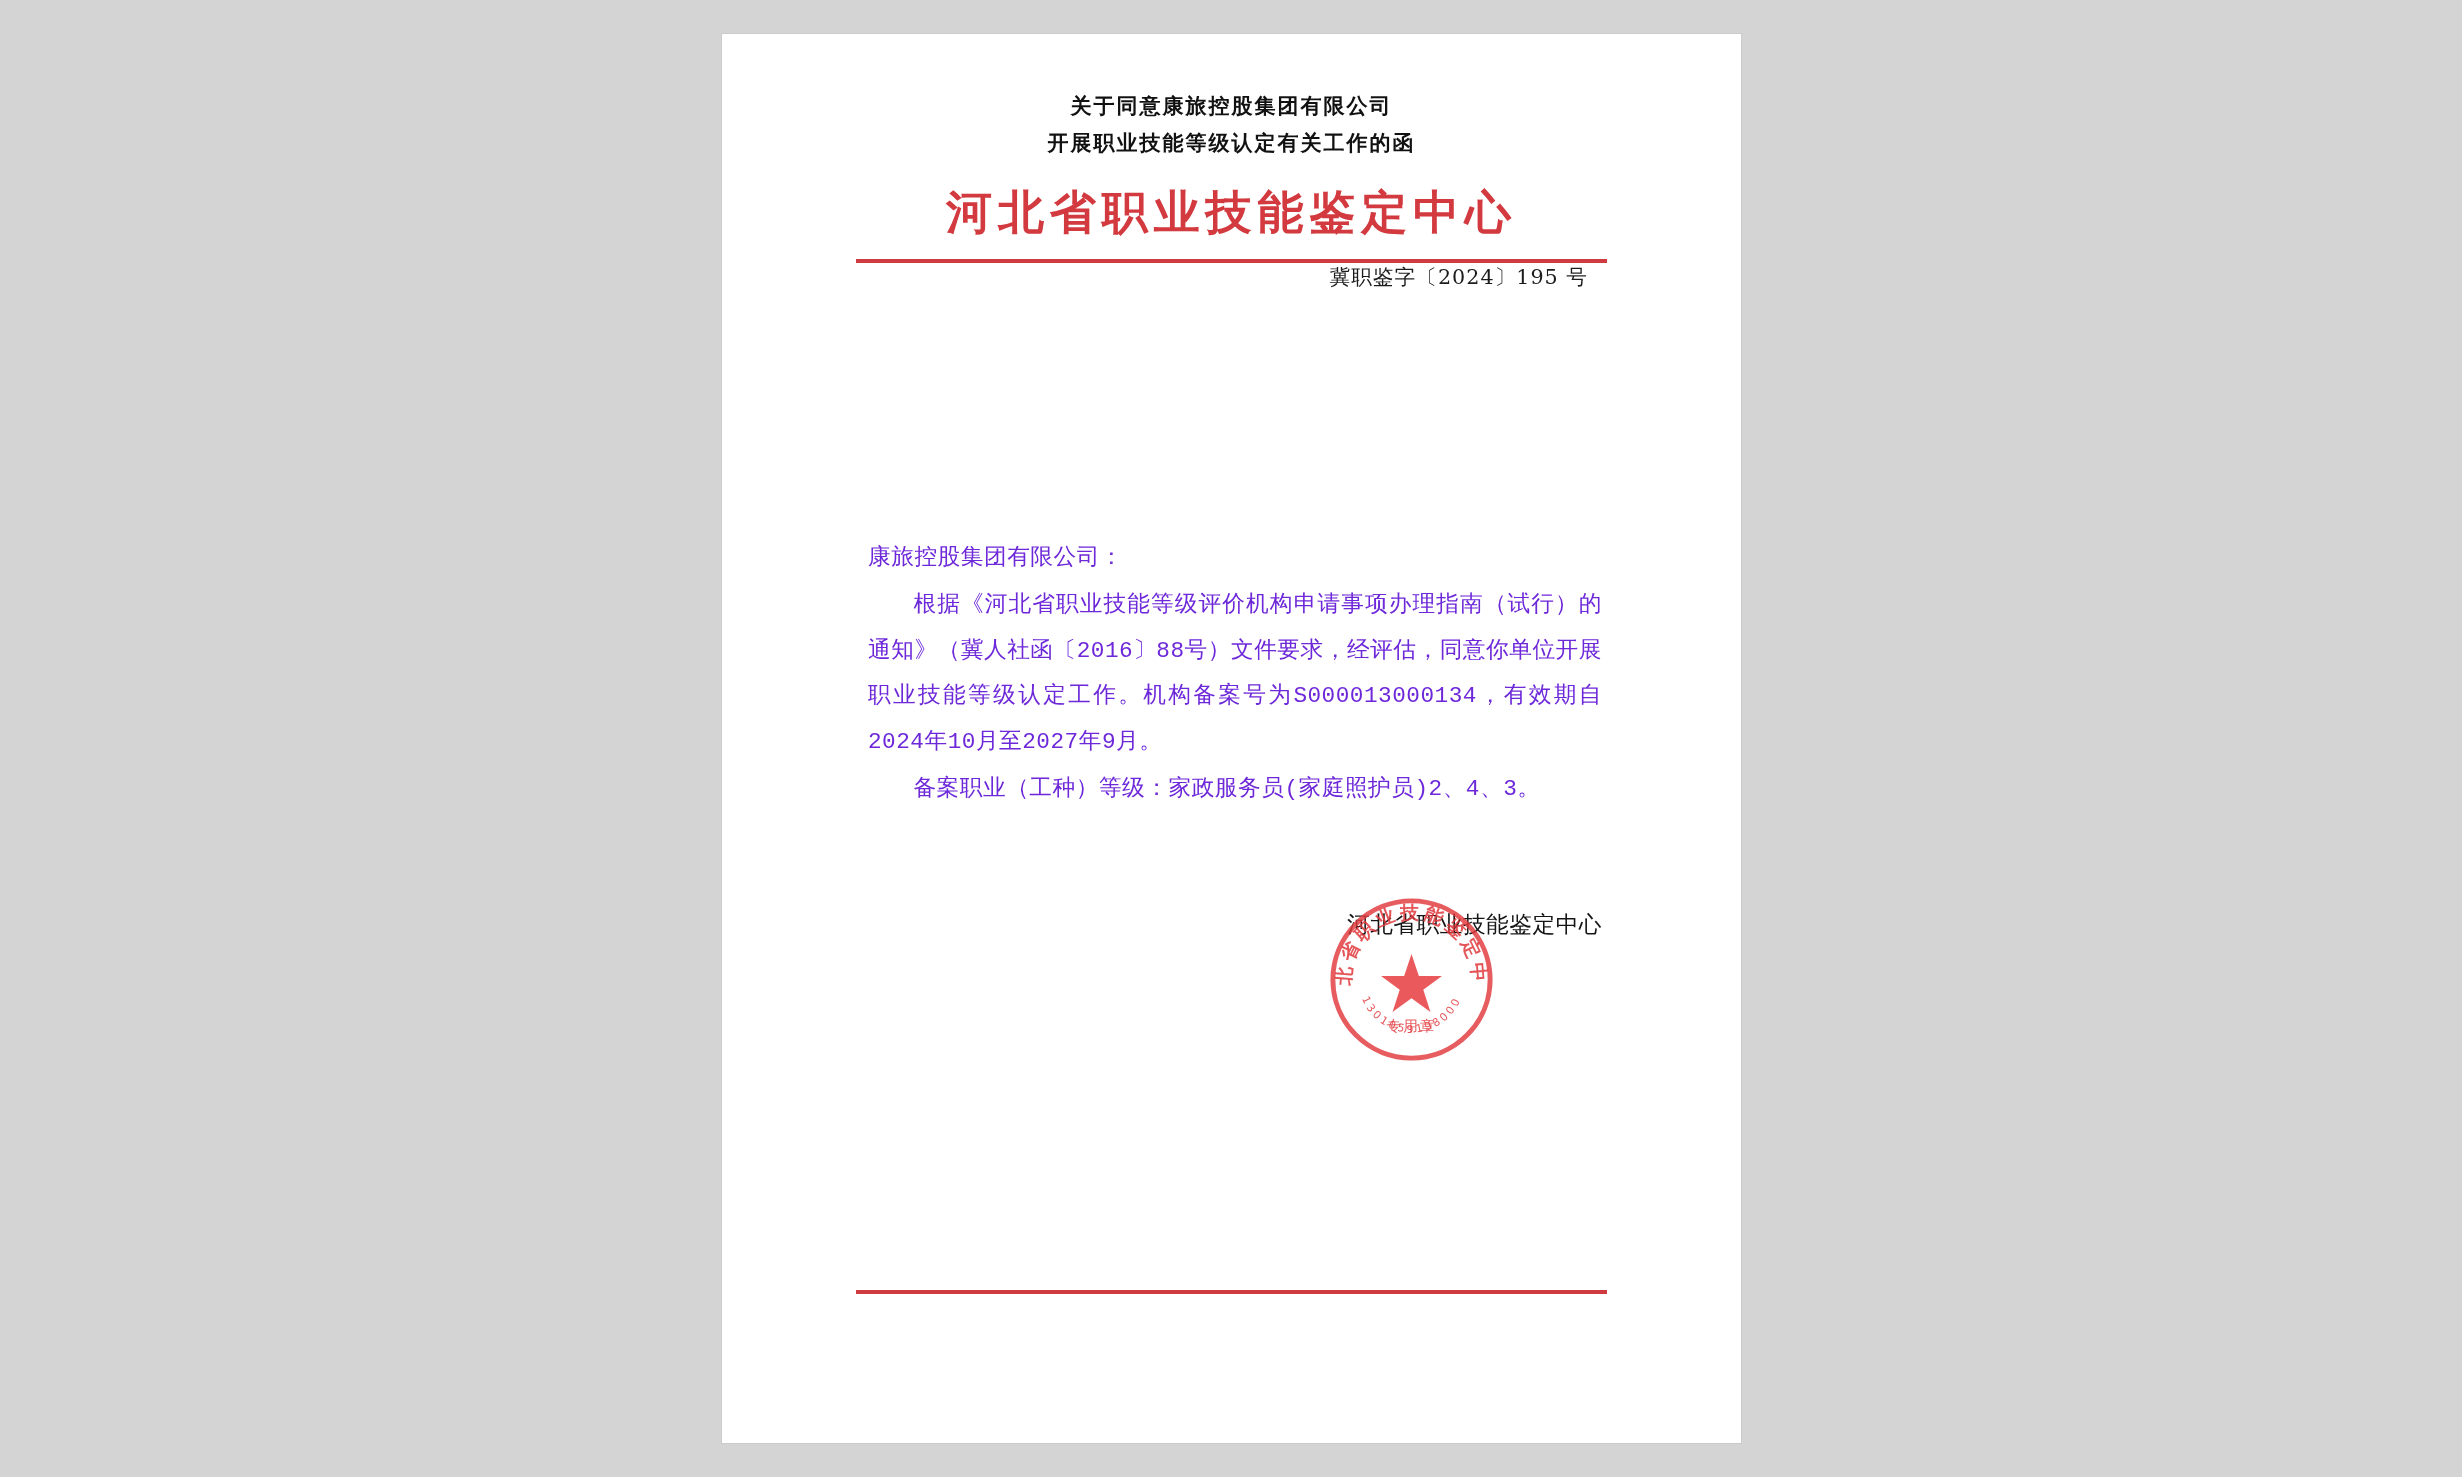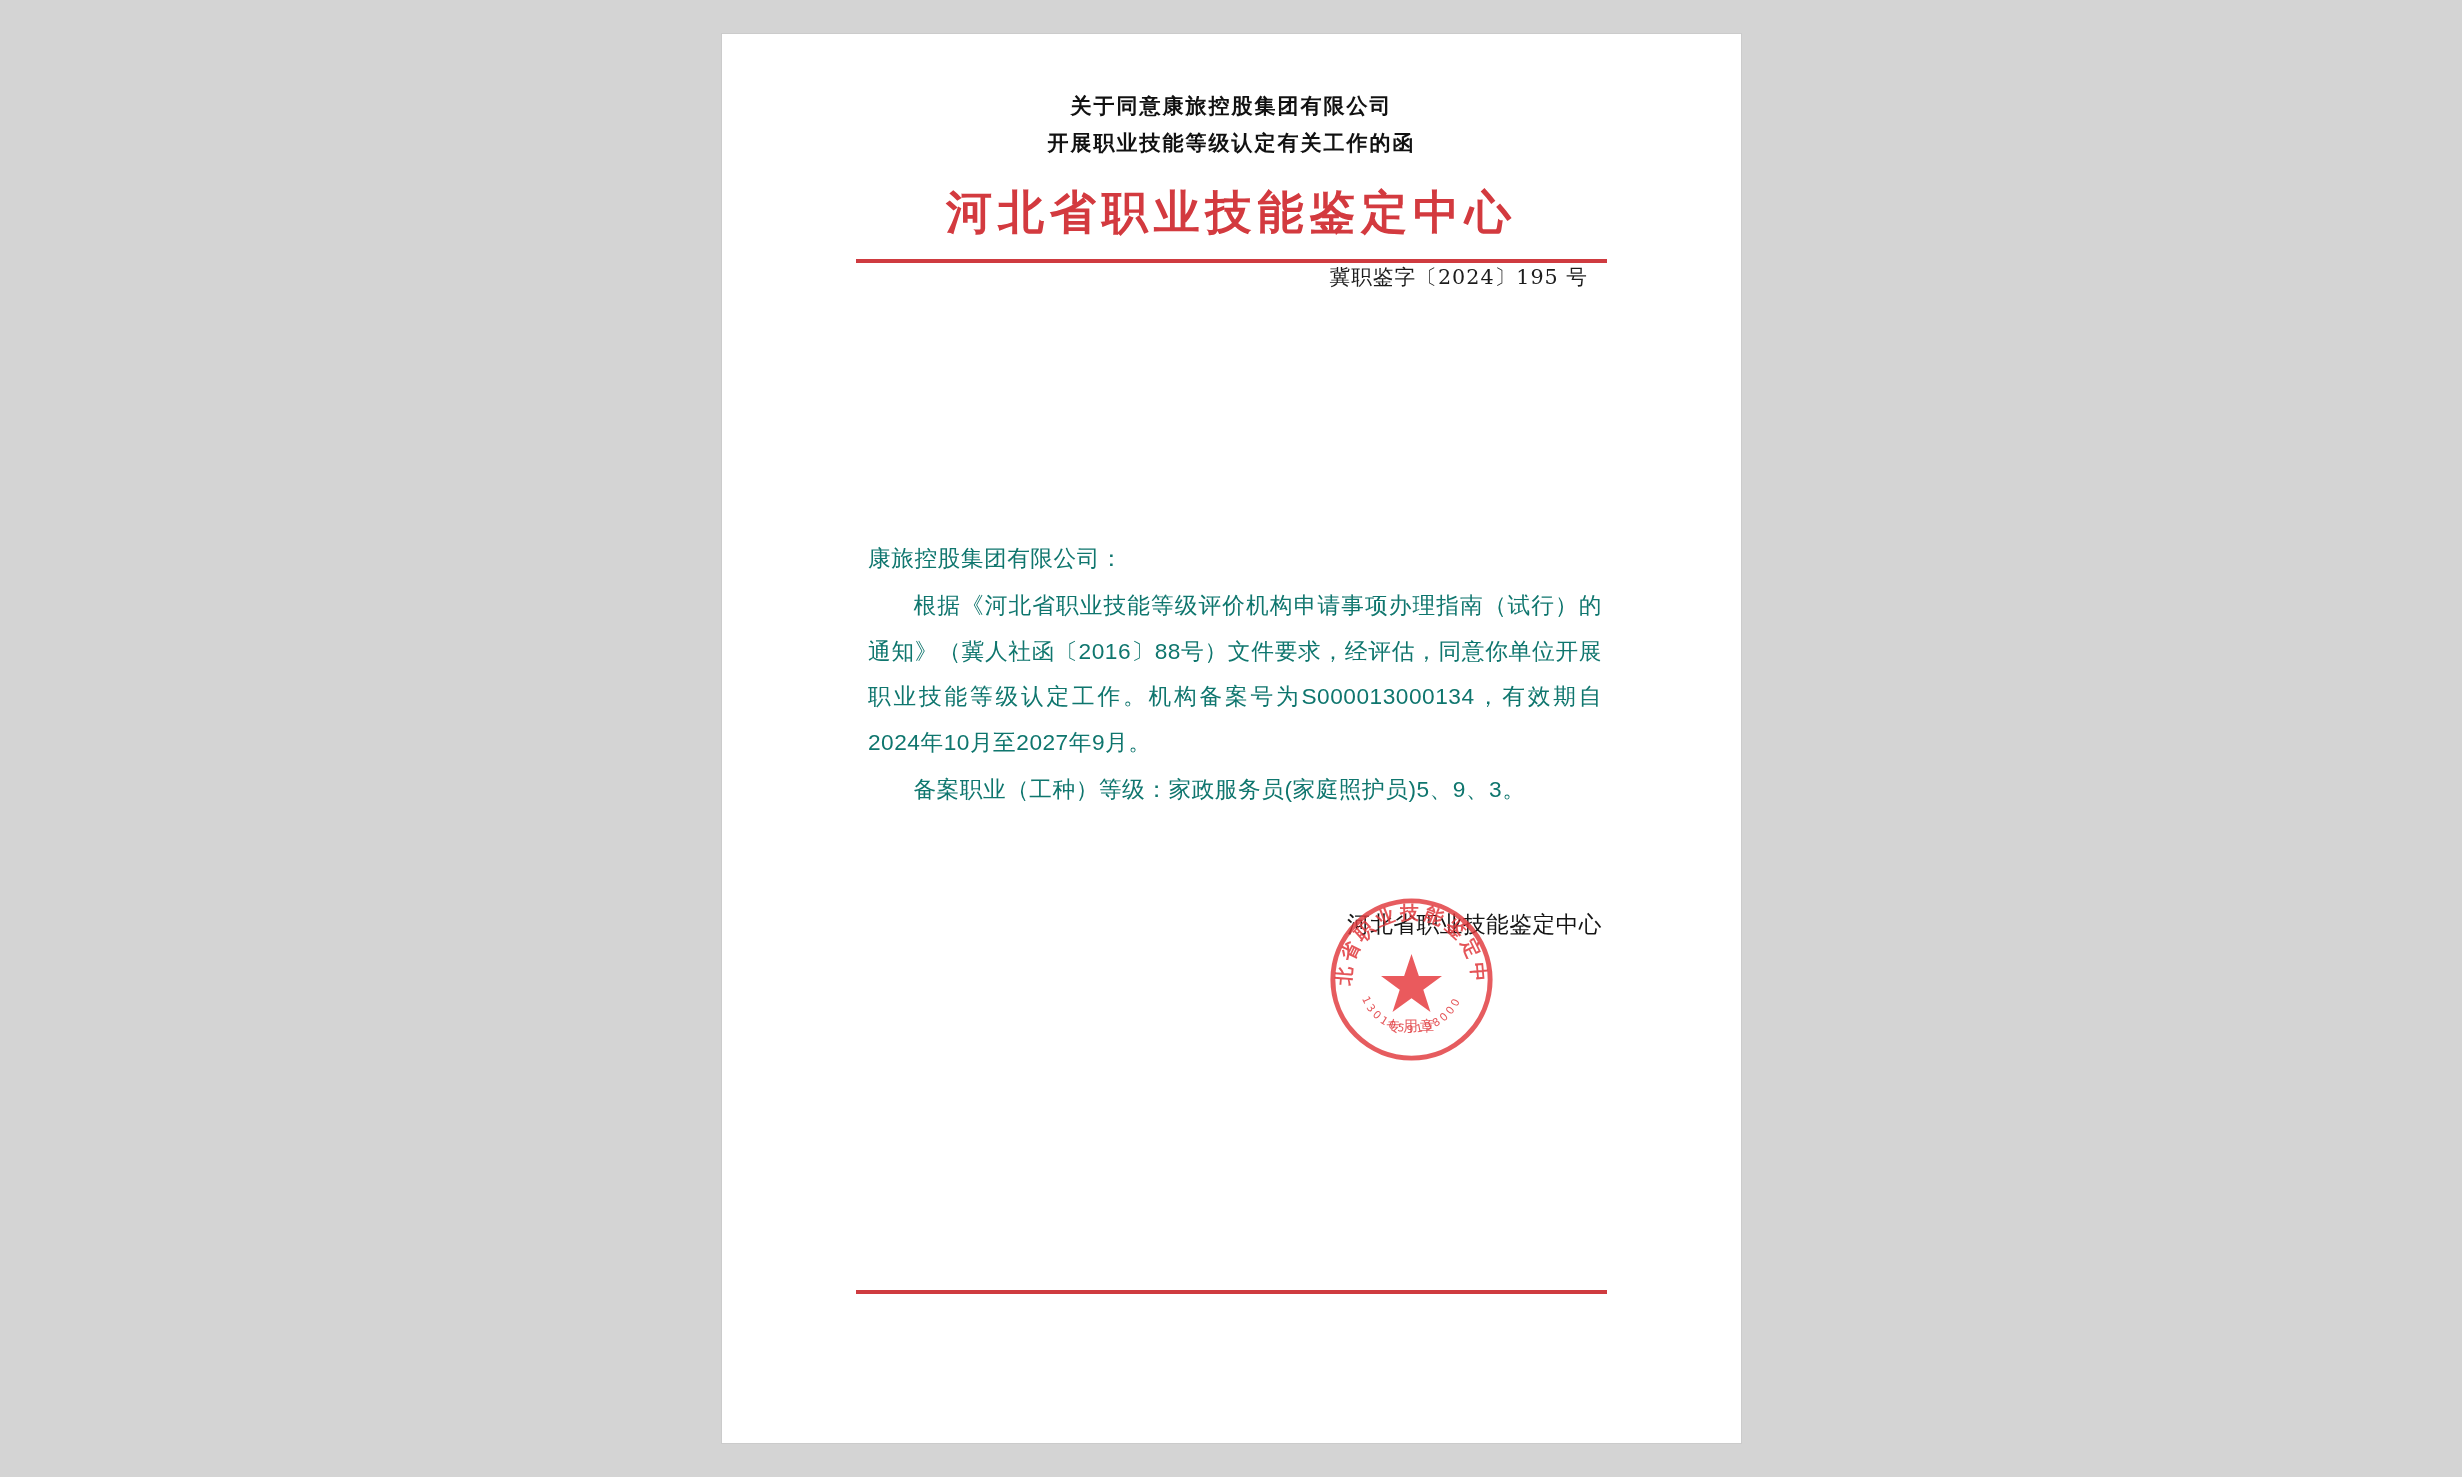--- a/index.html
+++ b/index.html
@@ -69,23 +69,23 @@
     line-height: 1.75;
     letter-spacing: 2px;
   }
 
   
   .doc-body {
     position: absolute;
     left: 146px;
     top: 502px;
     width: 734px;
-    font-family: Liberation Sans, sans-serif;
+    font-family: Liberation Mono, monospace;
     font-size: 22.7px;
-    color: #0f766e;
+    color: #6d28d9;
     line-height: 2.0;
     letter-spacing: 0.5px;
     text-align: justify;
   }
 
   .doc-body p { margin: 0 0 2px 0; }
   .indent { text-indent: 2em; }
 
   
   .signature {
@@ -135,21 +135,21 @@
   </div>
 
   <div class="doc-title">
     <div>关于同意康旅控股集团有限公司</div>
     <div>开展职业技能等级认定有关工作的函</div>
   </div>
 
   <div class="doc-body">
     <p>康旅控股集团有限公司：</p>
     <p class="indent">根据《河北省职业技能等级评价机构申请事项办理指南（试行）的通知》（冀人社函〔2016〕88号）文件要求，经评估，同意你单位开展职业技能等级认定工作。机构备案号为S000013000134，有效期自2024年10月至2027年9月。</p>
-    <p class="indent">备案职业（工种）等级：家政服务员(家庭照护员)5、9、3。</p>
+    <p class="indent">备案职业（工种）等级：家政服务员(家庭照护员)2、4、3。</p>
   </div>
 
   <div class="signature">
     <div>河北省职业技能鉴定中心</div>
   </div>
 
   <div class="seal">
     <svg width="173" height="173" viewBox="0 0 176 176" xmlns="http://www.w3.org/2000/svg">
       <defs>
         <path id="sealTopArc" d="M 26,88 A 62,62 0 0 1 150,88"></path>

